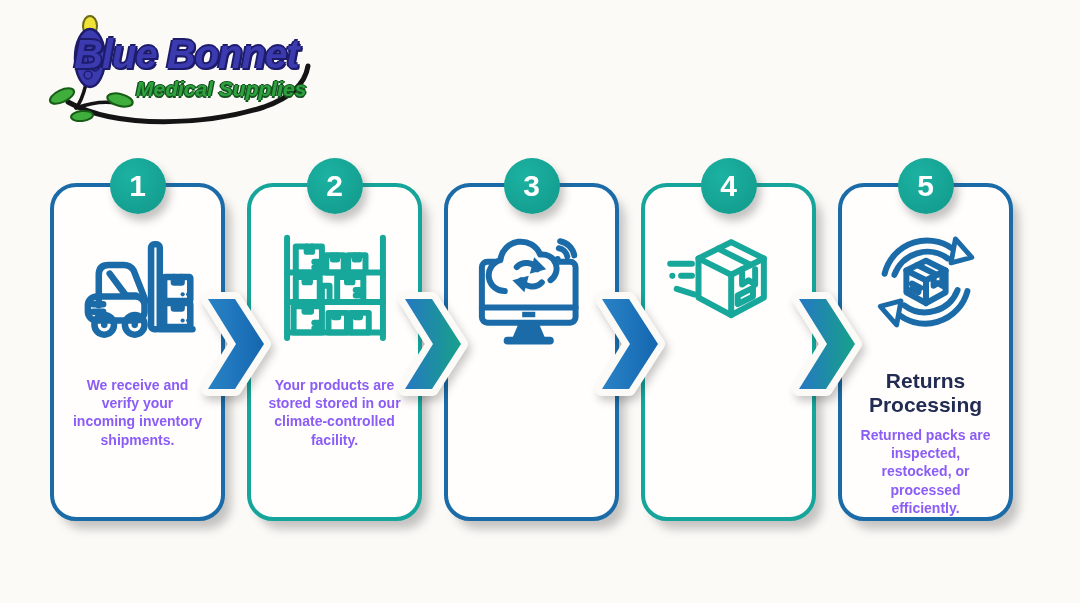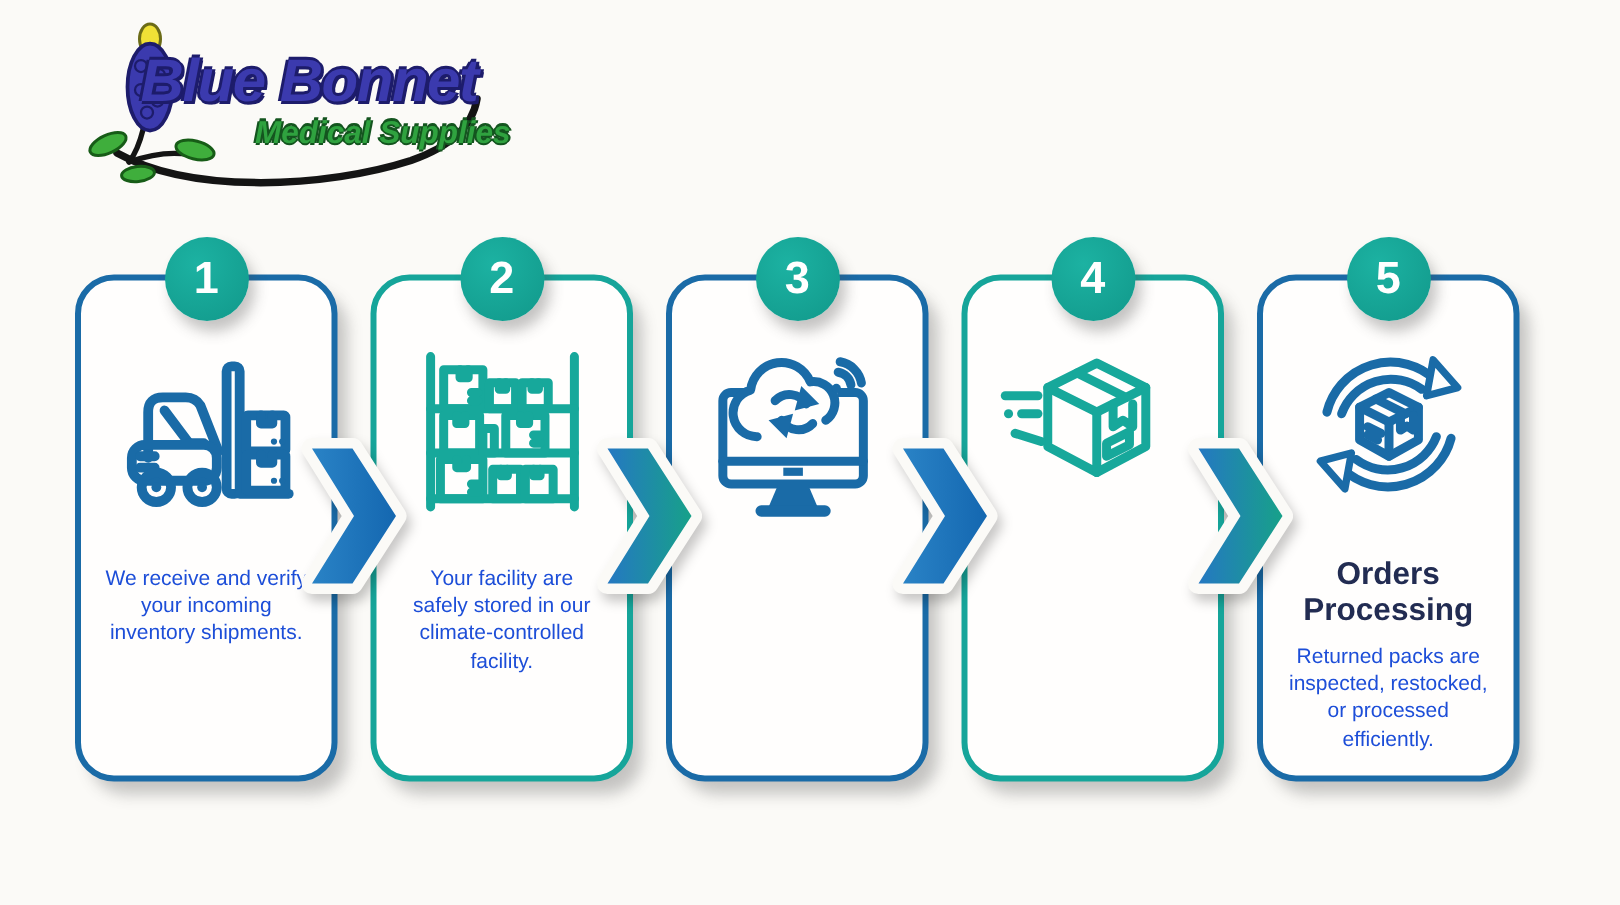--- a/index.html
+++ b/index.html
@@ -3,34 +3,33 @@
 <meta charset="utf-8">
 <style>
   html,body{margin:0;padding:0;}
   body{
     width:1080px;height:603px;position:relative;overflow:hidden;
     background:#fbfaf7;
     font-family:"Liberation Sans", sans-serif;
   }
 
   
-  .logo{position:absolute;left:28px;top:10px;width:300px;height:125px;text-align:center;}
+  .logo{position:absolute;left:18px;top:10px;width:300px;height:125px;}
   .logo-art{position:absolute;left:0;top:0;width:300px;height:125px;overflow:visible;}
   .logo-name{
     position:absolute;left:56px;top:22px;width:244px;
     font-size:40px;font-weight:bold;font-style:italic;letter-spacing:-1px;
     color:#3b3aae;white-space:nowrap;
     text-shadow:-2px 0 0 #1d1c6b,2px 0 0 #1d1c6b,0 -2px 0 #1d1c6b,0 2px 0 #1d1c6b,2px 2px 0 #1d1c6b;
   }
   .logo-tagline{
     position:absolute;left:118px;top:67px;
     font-size:21px;font-weight:bold;font-style:italic;letter-spacing:0px;
     color:#2fa23f;white-space:nowrap;
     text-shadow:-1.5px 0 0 #14551f,1.5px 0 0 #14551f,0 -1.5px 0 #14551f,0 1.5px 0 #14551f;
-    margin-left:24px;
   }
 
   
   .cards{
     position:absolute;left:50px;top:183px;width:963px;height:338px;
     display:flex;gap:22px;
   }
   .card{
     position:relative;flex:1;background:#fffefd;
     border-radius:26px;border:4px solid #1a6ba7;
@@ -49,21 +48,21 @@
   }
   .icon-box{height:158px;display:flex;align-items:center;justify-content:center;}
   .icon-box svg{width:122px;height:122px;overflow:visible;}
   .title{
     margin:0;min-height:52px;display:flex;align-items:center;justify-content:center;
     font-size:21px;line-height:1.15;font-weight:bold;color:#222c52;
     text-align:center;padding:0 6px;
   }
   .desc{
     margin:7px 0 0 0;padding:0 16px;
-    font-size:14px;line-height:1.3;color:#1d4ed8;text-align:center;
+    font-size:14px;line-height:1.3;color:#8b5cf6;text-align:center;font-weight:bold;
   }
 
   
   .arrow{
     position:absolute;top:298px;width:58px;height:92px;z-index:5;overflow:visible;
     filter:drop-shadow(3px 5px 4px rgba(0,0,0,0.22));
   }
   .arrow-1{left:207px;} .arrow-2{left:404px;} .arrow-3{left:601px;} .arrow-4{left:798px;}
   .arrow polygon{stroke:#fbfaf7;stroke-width:14;paint-order:stroke;stroke-linejoin:round;}
 
@@ -152,21 +151,21 @@
         <rect class="st-t" x="58" y="44" width="24" height="23"></rect>
         <path class="st-t" d="M28,44 v5 h5 v-5 M67,44 v5 h5 v-5" stroke-width="3.5"></path>
         <path class="st-t" d="M75,56 h4 M75,61 h4" stroke-width="3.5"></path>
         <rect class="st-t" x="18" y="71" width="26" height="24"></rect>
         <rect class="st-t" x="50" y="77" width="17" height="18"></rect>
         <rect class="st-t" x="70" y="77" width="17" height="18"></rect>
         <path class="st-t" d="M28,71 v5 h6 v-5 M55,77 v4 h4 v-4 M75,77 v4 h4 v-4" stroke-width="3.5"></path>
         <path class="st-t" d="M37,86 h5 M37,91 h5" stroke-width="3.5"></path>
       </svg>
     </div>
-    <p class="desc">Your facility are safely stored in our climate-controlled facility.</p>
+    <p class="desc">Your products are stored stored in our climate-controlled facility.</p>
   </div>
 
   <div class="card">
     <div class="badge">
       <span>3</span>
     </div>
     <div class="icon-box">
       <svg viewBox="0 0 112 112">
         <rect class="st-b5" x="10" y="30" width="86" height="56" rx="5"></rect>
         <path class="st-b5" d="M10,72 H96"></path>
@@ -224,21 +223,21 @@
         <polygon points="29,89 14,72 33,67" fill="#fffefd" stroke="#1a6ba7" stroke-width="4.5" stroke-linejoin="round"></polygon>
 
         <path class="st-b5" d="M56,30 L38,39 L56,48 L74,39 Z" stroke-width="4.5"></path>
         <path class="st-b5" d="M38,39 V59 L56,69 V48" stroke-width="4.5"></path>
         <path class="st-b5" d="M74,39 V59 L56,69" stroke-width="4.5"></path>
         <path class="st-b5" d="M48,34 L66,43" stroke-width="3.5"></path>
         <path class="st-b5" d="M63,44 v9 l4,-2.5 l4,2.5 v-9" stroke-width="3.5"></path>
         <path class="st-b5" d="M43,51 l8,4 M43,56 l6,3" stroke-width="3"></path>
       </svg>
     </div>
-    <h3 class="title">Orders Processing</h3>
+    <h3 class="title">Returns Processing</h3>
     <p class="desc">Returned packs are inspected, restocked, or processed efficiently.</p>
   </div>
 
 </div>
 
 <svg class="arrow arrow-1" viewBox="0 0 58 92">
   <defs>
       <linearGradient id="g1" x1="0" y1="0" x2="1" y2="0">
     <stop offset="0" stop-color="#2a83c6"></stop>
         <stop offset="1" stop-color="#1467b0"></stop>

